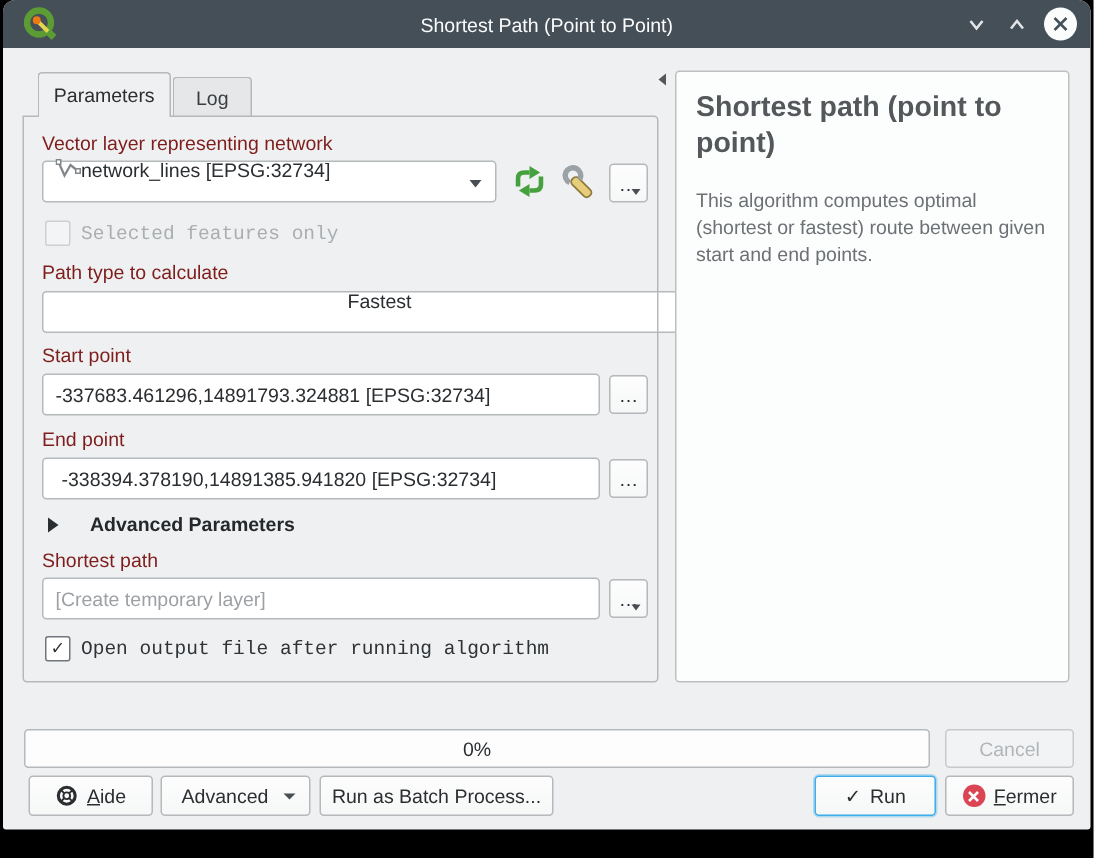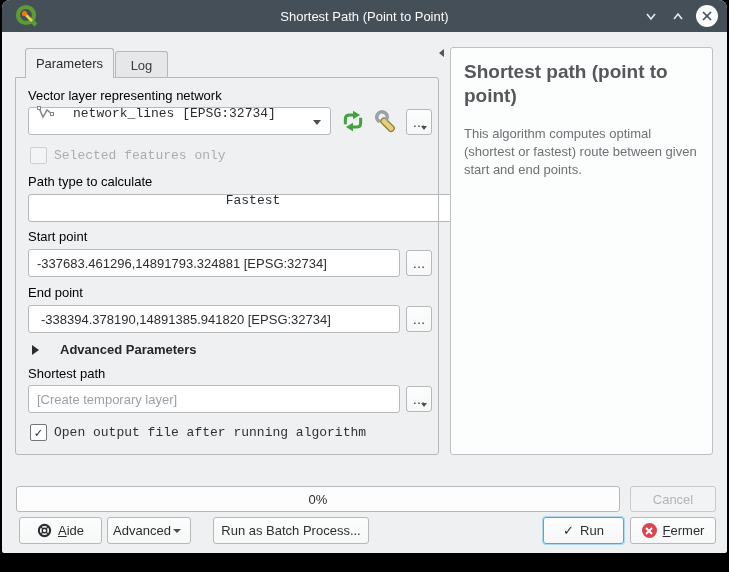--- a/index.html
+++ b/index.html
@@ -44,29 +44,29 @@
     border: 1px solid #b5b9bc; border-bottom: none;
     border-radius: 3px 3px 0 0; font-size: 13px;
   }
   .tab-active { left: 23px; top: 48px; width: 89px; height: 30px; background: #eff0f1; z-index: 3; }
   .tab-inactive { left: 113px; top: 51px; width: 53px; height: 27px; background: #e5e7e8; z-index: 1; color:#3a3e41; }
   .frame {
     position: absolute; left: 13px; top: 77px; width: 424px; height: 378px;
     border: 1px solid #b5b9bc; border-radius: 0 3px 3px 3px; z-index: 2;
   }
   
-  .flabel { position: absolute; font-size: 13px; color: #000000; white-space: nowrap; }
+  .flabel { position: absolute; font-size: 13px; color: #7f1d1d; white-space: nowrap; }
   .lineedit, .combo {
     position: absolute; height: 28px;
     background: #fff; border: 1px solid #b5b9bc; border-radius: 3px;
     font-family: "Liberation Sans", sans-serif; font-size: 13px; color: #2b2e31;
   }
   input.lineedit { padding: 0 8px; outline: none; }
   input.lineedit::placeholder { color: #9da1a5; opacity: 1; }
-  .combo { display: flex; align-items: center; padding: 0 22px 16px 8px; gap: 19px; cursor: pointer; font-family: Liberation Mono, monospace; }
+  .combo { display: flex; align-items: center; padding: 0 22px 16px 8px; gap: 0; cursor: pointer; }
   .combo .caret {
     position: absolute; right: 9px; top: 12px; width: 0; height: 0;
     border-left: 4px solid transparent; border-right: 4px solid transparent;
     border-top: 5px solid #494e53;
   }
   .btn {
     position: absolute; display: flex; align-items: center; justify-content: center;
     gap: 6px; background: linear-gradient(#fdfdfd, #f6f7f7);
     border: 1px solid #b5b9bc; border-radius: 3px;
     font-family: "Liberation Sans", sans-serif; font-size: 13px; color: #2b2e31; cursor: pointer;
@@ -271,21 +271,21 @@
         <line x1="12.2" y1="12.2" x2="9.7" y2="9.7" stroke="#2b2e31" stroke-width="1.4"></line>
       </svg>
     </span>
     <span><span class="u">A</span><span>ide</span></span>
   </div>
 
   <div class="btn disabled" style="left:628px; top:486px; width:86px; height:26px;">
     <span>Cancel</span>
   </div>
 
-  <div class="btn" style="left:105px; top:517px; width:84px; height:27px; padding-right:14px;">
+  <div class="btn" style="left:105px; top:517px; width:100px; height:27px; padding-right:14px;">
     <span>Advanced</span>
     <span class="adv-caret"></span>
   </div>
 
   <div class="btn" style="left:211px; top:517px; width:156px; height:27px;">
     <span>Run as Batch Process...</span>
   </div>
 
   <div class="btn run-btn" style="left:541px; top:517px; width:81px; height:27px;">
     <span class="check-glyph">✓</span>

